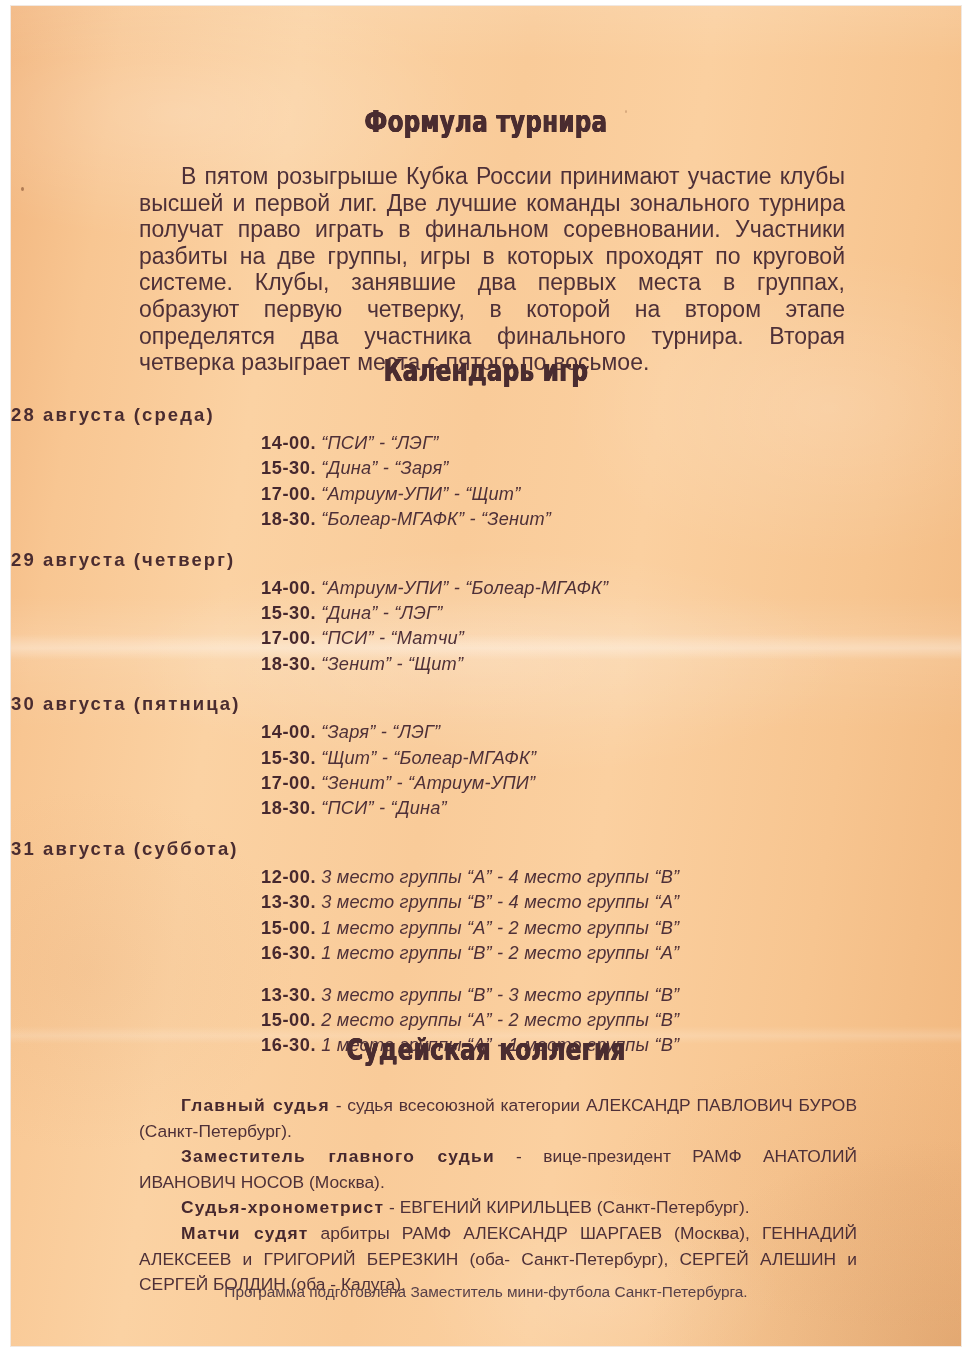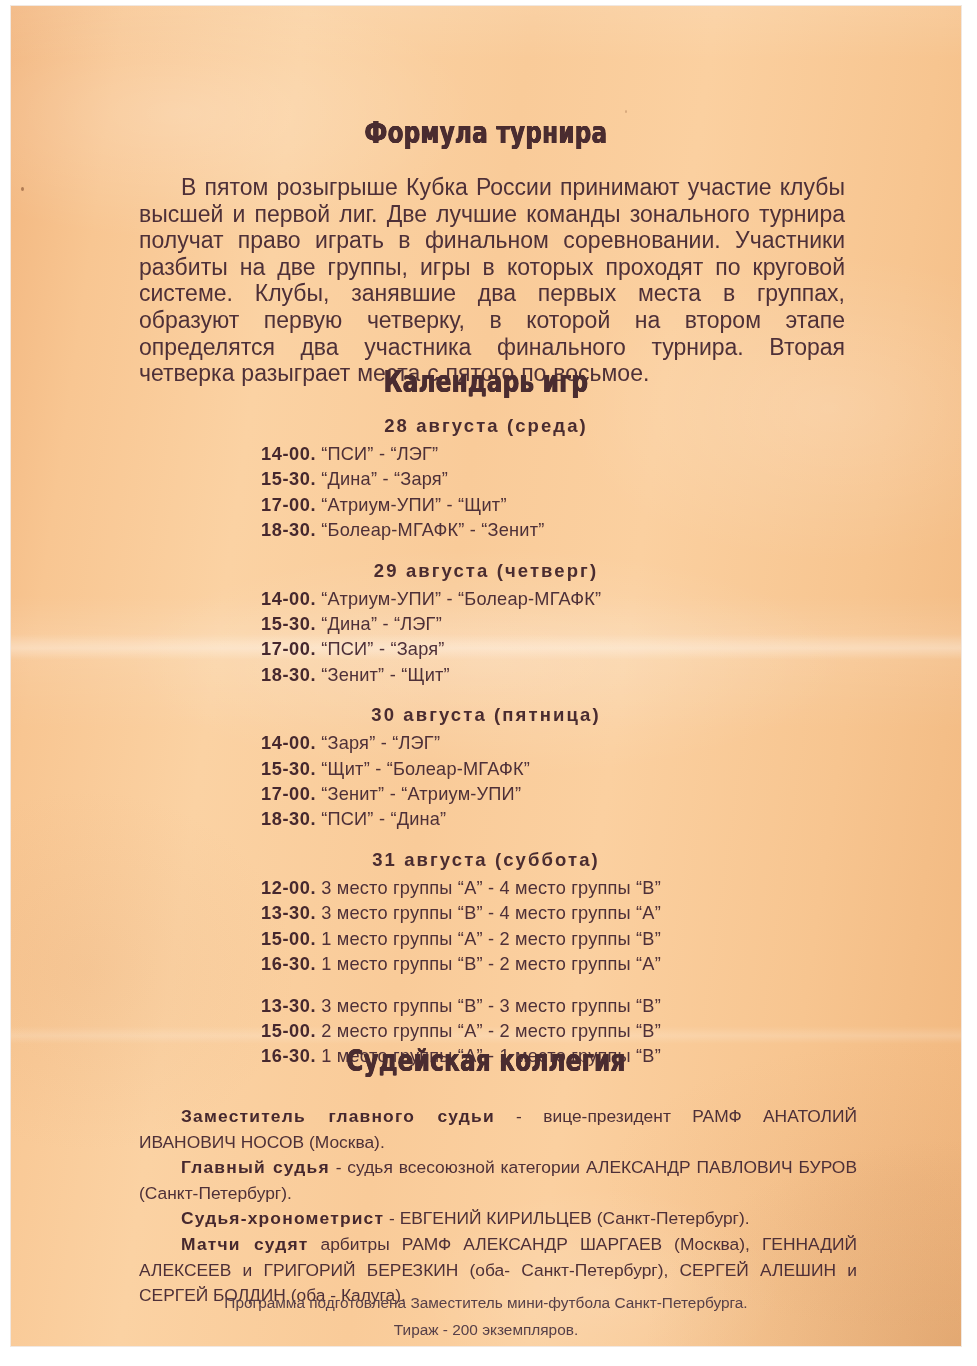--- a/index.html
+++ b/index.html
@@ -81,21 +81,21 @@
     width: 3px; height: 4px;
     background: rgba(120,70,40,0.55);
     border-radius: 50%;
     pointer-events: none;
   }
 
   
   .content {
     position: absolute;
     left: 0;
-    top: 11px;
+    top: 0;
     width: 950px;
     height: 1340px;
     color: #4e3038;
   }
 
   
   .display-heading {
     text-align: center;
     font-family: "DejaVu Sans", sans-serif;
     font-weight: 700;
@@ -133,21 +133,20 @@
     position: absolute;
     left: 0;
     right: 0;
     top: 398px;
   }
 
   .day-block { margin: 0 0 16px 0; }
   .day-block:last-child { margin-bottom: 0; }
 
   .day-title {
-    text-align: center;
     font-size: 18.5px;
     font-weight: 700;
     letter-spacing: 2.1px;
     color: #4a2c30;
     margin: 0 0 5px 0;
     line-height: 22px;
   }
 
   .match-list {
     list-style: none;
@@ -161,21 +160,21 @@
     white-space: nowrap;
     color: #4e3038;
   }
 
   .match .time {
     font-weight: 700;
     letter-spacing: 0.6px;
     color: #46282e;
   }
 
-  .match .pairing { letter-spacing: 0.2px; }
+  .match .pairing { letter-spacing: 0.2px; font-style: italic; }
 
   
   .day-block.rounds .match-list { padding-left: 250px; }
 
   
   #judges {
     position: absolute;
     left: 128px;
     top: 1087px;
     width: 718px;
@@ -245,21 +244,21 @@
               <li class="match"><span class="time">15-30.</span> <span class="pairing">“Дина” - “Заря”</span></li>
               <li class="match"><span class="time">17-00.</span> <span class="pairing">“Атриум-УПИ” - “Щит”</span></li>
               <li class="match"><span class="time">18-30.</span> <span class="pairing">“Болеар-МГАФК” - “Зенит”</span></li>
             </ul>
           </div>
           <div class="day-block">
             <div class="day-title">29 августа  (четверг)</div>
             <ul class="match-list">
               <li class="match"><span class="time">14-00.</span> <span class="pairing">“Атриум-УПИ” - “Болеар-МГАФК”</span></li>
               <li class="match"><span class="time">15-30.</span> <span class="pairing">“Дина” - “ЛЭГ”</span></li>
-              <li class="match"><span class="time">17-00.</span> <span class="pairing">“ПСИ” - “Заря”</span></li>
+              <li class="match"><span class="time">17-00.</span> <span class="pairing">“ПСИ” - “Матчи”</span></li>
               <li class="match"><span class="time">18-30.</span> <span class="pairing">“Зенит” - “Щит”</span></li>
             </ul>
           </div>
           <div class="day-block">
             <div class="day-title">30 августа  (пятница)</div>
             <ul class="match-list">
               <li class="match"><span class="time">14-00.</span> <span class="pairing">“Заря” - “ЛЭГ”</span></li>
               <li class="match"><span class="time">15-30.</span> <span class="pairing">“Щит” - “Болеар-МГАФК”</span></li>
               <li class="match"><span class="time">17-00.</span> <span class="pairing">“Зенит” -  “Атриум-УПИ”</span></li>
               <li class="match"><span class="time">18-30.</span> <span class="pairing">“ПСИ” - “Дина”</span></li>
@@ -279,26 +278,25 @@
               <li class="match"><span class="time">13-30.</span> <span class="pairing">3 место группы “В” - 3 место группы “В”</span></li>
               <li class="match"><span class="time">15-00.</span> <span class="pairing">2 место группы “А” - 2 место группы “В”</span></li>
               <li class="match"><span class="time">16-30.</span> <span class="pairing">1 место группы “А” - 1 место группы “В”</span></li>
             </ul>
           </div>
         </div>
 
       <h1 id="h-judges" class="display-heading">Судейская коллегия</h1>
 
       <div id="judges">
+          <p><span class="role">Главный судья</span><span> - судья всесоюзной категории АЛЕКСАНДР ПАВЛОВИЧ БУРОВ (Санкт-Петербург).</span></p>
           <p><span class="role">Заместитель главного судьи</span><span> - вице-президент РАМФ АНАТОЛИЙ ИВАНОВИЧ НОСОВ (Москва).</span></p>
-          <p><span class="role">Главный судья</span><span> - судья всесоюзной категории АЛЕКСАНДР ПАВЛОВИЧ БУРОВ (Санкт-Петербург).</span></p>
           <p><span class="role">Судья-хронометрист</span><span> - ЕВГЕНИЙ КИРИЛЬЦЕВ (Санкт-Петербург).</span></p>
           <p><span class="role">Матчи судят</span><span> арбитры РАМФ АЛЕКСАНДР ШАРГАЕВ (Москва), ГЕННАДИЙ АЛЕКСЕЕВ и ГРИГОРИЙ БЕРЕЗКИН (оба- Санкт-Петербург), СЕРГЕЙ АЛЕШИН и СЕРГЕЙ БОЛДИН (оба - Калуга).</span></p>
         </div>
 
       <div id="colophon">
         <div>Программа подготовлена Заместитель мини-футбола Санкт-Петербурга.</div>
-        <div>Тираж - 200  экземпляров.</div>
       </div>
 
     </div>
   </div>
 </div>
 
 </body></html>

